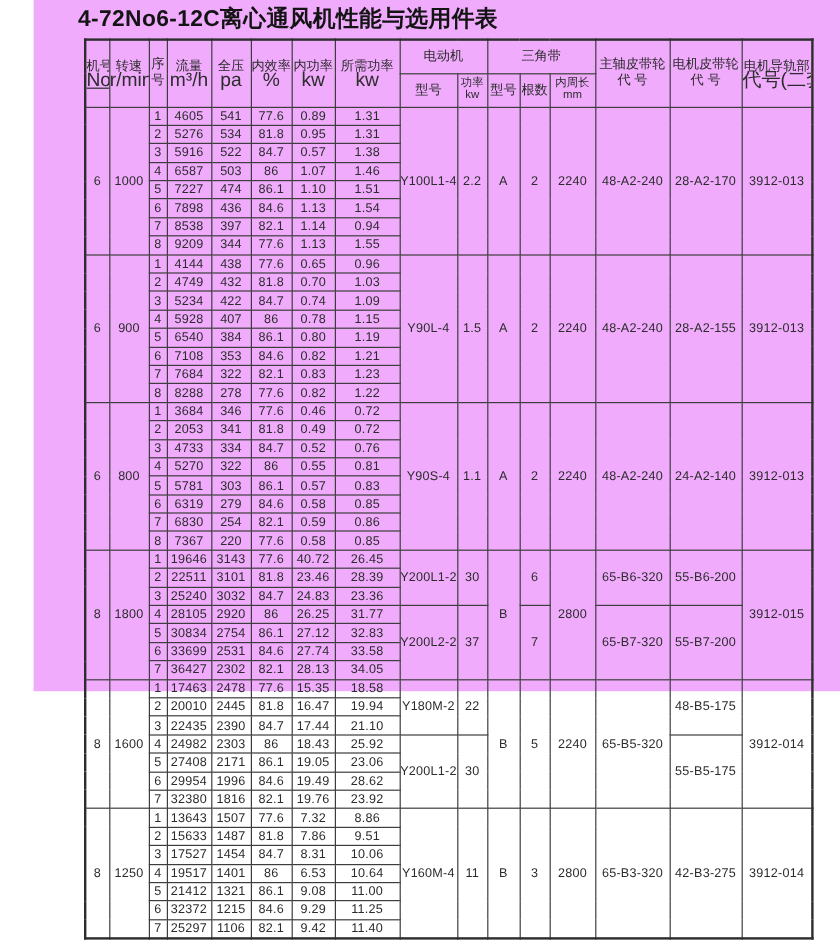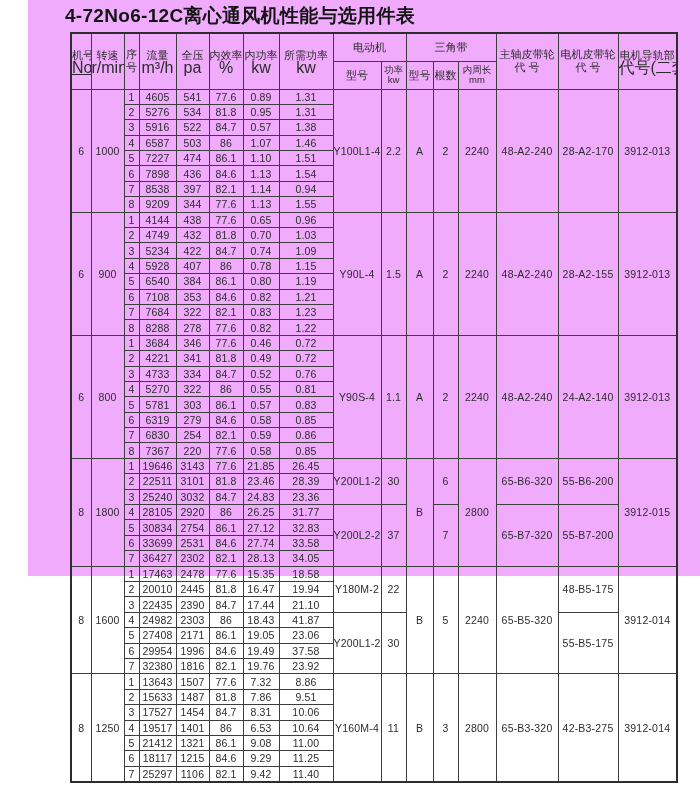--- a/index.html
+++ b/index.html
@@ -281,21 +281,21 @@
           <td rowspan="8">1.1</td>
           <td rowspan="8">A</td>
           <td rowspan="8">2</td>
           <td rowspan="8">2240</td>
           <td rowspan="8">48-A2-240</td>
           <td rowspan="8">24-A2-140</td>
           <td rowspan="8">3912-013</td>
         </tr>
         <tr>
           <td>2</td>
-          <td>4221</td>
+          <td>2053</td>
           <td>341</td>
           <td>81.8</td>
           <td>0.49</td>
           <td>0.72</td>
         </tr>
         <tr>
           <td>3</td>
           <td>4733</td>
           <td>334</td>
           <td>84.7</td>
@@ -342,21 +342,21 @@
           <td>0.58</td>
           <td>0.85</td>
         </tr>
         <tr>
           <td rowspan="7">8</td>
           <td rowspan="7">1800</td>
           <td>1</td>
           <td>19646</td>
           <td>3143</td>
           <td>77.6</td>
-          <td>21.85</td>
+          <td>40.72</td>
           <td>26.45</td>
           <td rowspan="3">Y200L1-2</td>
           <td rowspan="3">30</td>
           <td rowspan="7">B</td>
           <td rowspan="3">6</td>
           <td rowspan="7">2800</td>
           <td rowspan="3">65-B6-320</td>
           <td rowspan="3">55-B6-200</td>
           <td rowspan="7">3912-015</td>
         </tr>
@@ -446,40 +446,40 @@
           <td>84.7</td>
           <td>17.44</td>
           <td>21.10</td>
         </tr>
         <tr>
           <td>4</td>
           <td>24982</td>
           <td>2303</td>
           <td>86</td>
           <td>18.43</td>
-          <td>41.87</td>
+          <td>25.92</td>
           <td rowspan="4">Y200L1-2</td>
           <td rowspan="4">30</td>
           <td rowspan="4">55-B5-175</td>
         </tr>
         <tr>
           <td>5</td>
           <td>27408</td>
           <td>2171</td>
           <td>86.1</td>
           <td>19.05</td>
           <td>23.06</td>
         </tr>
         <tr>
           <td>6</td>
           <td>29954</td>
           <td>1996</td>
           <td>84.6</td>
           <td>19.49</td>
-          <td>37.58</td>
+          <td>28.62</td>
         </tr>
         <tr>
           <td>7</td>
           <td>32380</td>
           <td>1816</td>
           <td>82.1</td>
           <td>19.76</td>
           <td>23.92</td>
         </tr>
         <tr>
@@ -527,21 +527,21 @@
         <tr>
           <td>5</td>
           <td>21412</td>
           <td>1321</td>
           <td>86.1</td>
           <td>9.08</td>
           <td>11.00</td>
         </tr>
         <tr>
           <td>6</td>
-          <td>18117</td>
+          <td>32372</td>
           <td>1215</td>
           <td>84.6</td>
           <td>9.29</td>
           <td>11.25</td>
         </tr>
         <tr>
           <td>7</td>
           <td>25297</td>
           <td>1106</td>
           <td>82.1</td>

